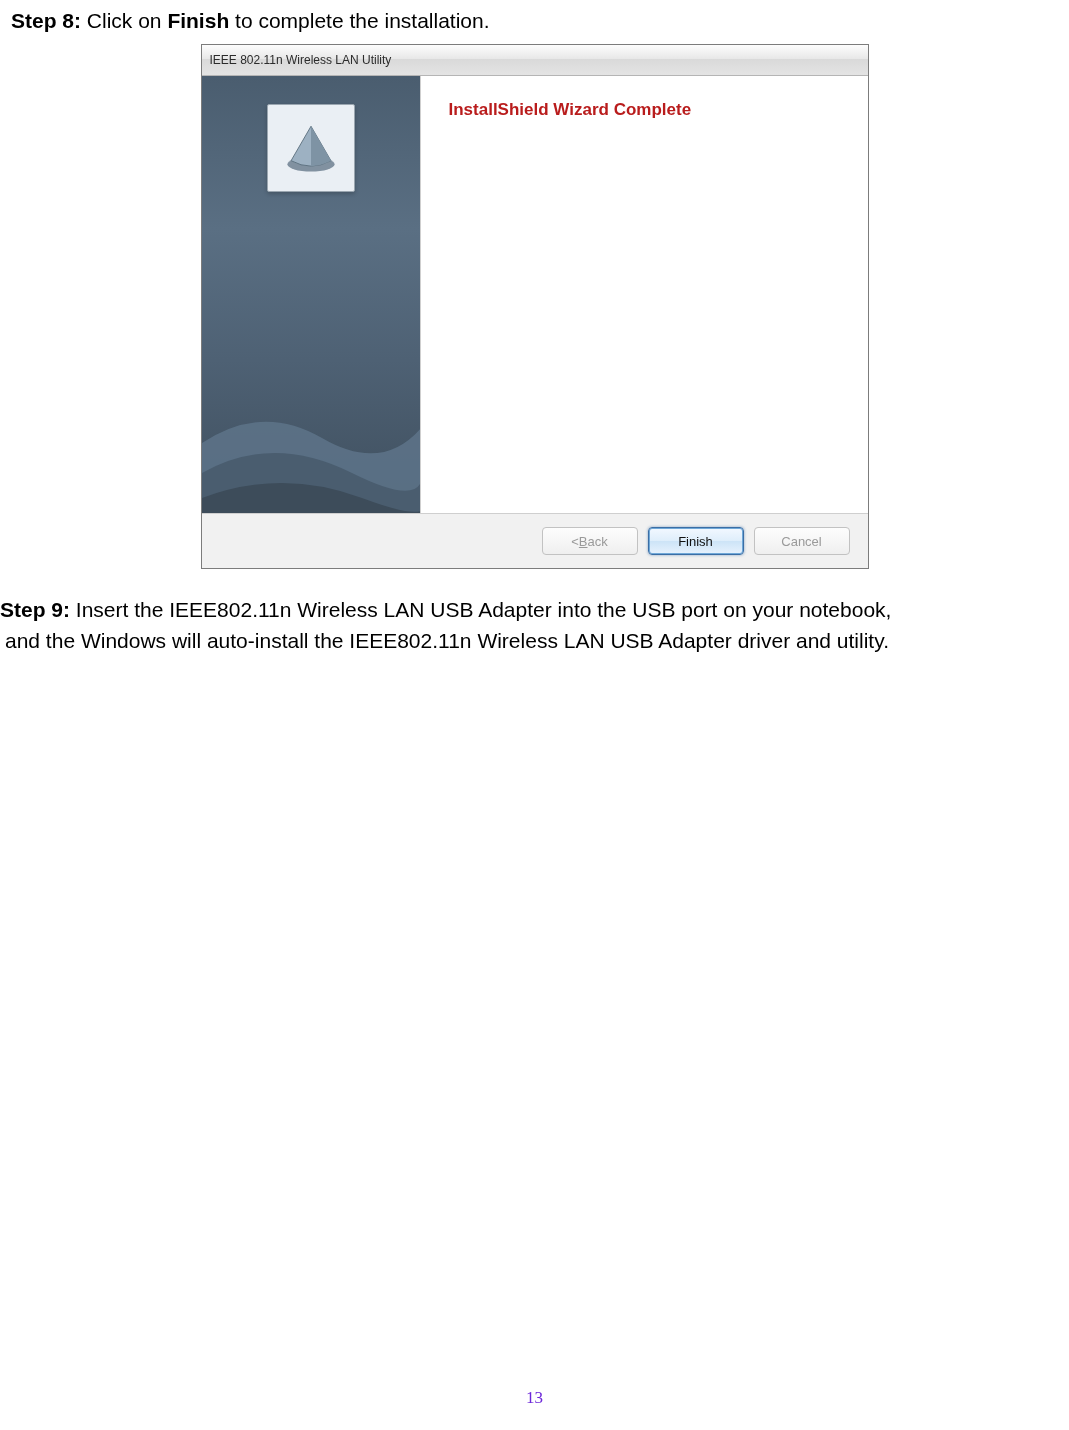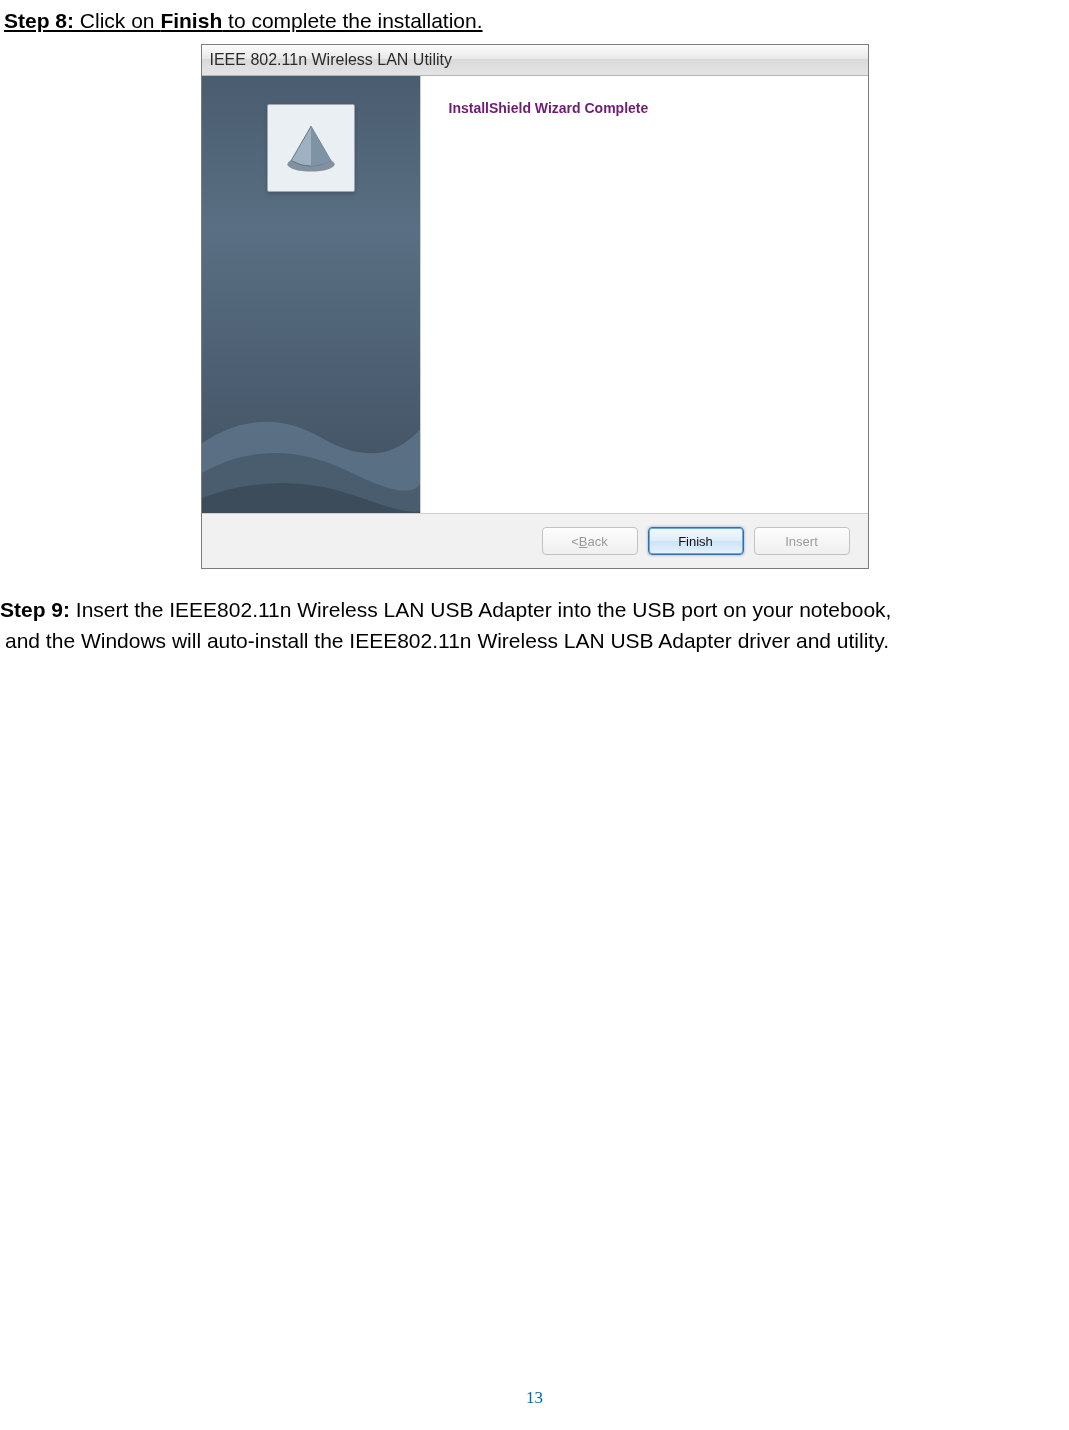--- a/index.html
+++ b/index.html
@@ -12,40 +12,40 @@
       position: relative;
     }
     .step-line {
       font-size: 21px;
       color: #000;
       line-height: 1.45;
       padding-left: 0px;
     }
     .step-label { font-weight: bold; }
     .bold-word { font-weight: bold; }
-    .step8-wrap { margin-left: 4px; margin-bottom: 8px; text-decoration: underline; }
+    .step8-wrap { margin-left: 11px; margin-bottom: 8px; }
     .step9-wrap { margin-top: 26px; }
     .step9-line2 { padding-left: 5px; }
 
     
     .installer {
       width: 668px;
       margin: 4px auto 0 auto;
       border: 1px solid #7c7c7c;
       background: #ececec;
       font-family: "Segoe UI", Tahoma, sans-serif;
     }
     .titlebar {
       height: 31px;
       background: linear-gradient(#fdfdfd, #e8e8e8 45%, #d9d9d9 46%, #e4e4e4);
       border-bottom: 1px solid #b5b5b5;
       display: flex;
       align-items: center;
       padding-left: 8px;
-      font-size: 16px;
+      font-size: 12px;
       color: #2b2b2b;
     }
     .installer-body {
       display: flex;
       height: 437px;
       background: #fff;
     }
     .side-image {
       width: 219px;
       background: linear-gradient(180deg, #4a5d6f 0%, #5a6f83 35%, #4e6174 65%, #3f4f5e 100%);
@@ -72,23 +72,23 @@
     .side-hills {
       position: absolute;
       bottom: 0; left: 0; right: 0;
       height: 140px;
     }
     .content {
       flex: 1;
       padding: 24px 24px 0 28px;
     }
     .content-title {
-      font-size: 14px;
+      font-size: 17px;
       font-weight: bold;
-      color: #701a75;
+      color: #b91c1c;
       margin-bottom: 22px;
     }
     .content-text {
       font-size: 13.5px;
       color: #222;
       line-height: 1.45;
     }
     .button-bar {
       height: 55px;
       border-top: 1px solid #cfcfcf;
@@ -125,21 +125,21 @@
     }
     .underline-letter { text-decoration: underline; }
 
     .page-number {
       position: absolute;
       bottom: 22px;
       left: 0; right: 0;
       text-align: center;
       font-family: "Times New Roman", Times, serif;
       font-size: 17px;
-      color: #0369a1;
+      color: #6d28d9;
     }
   </style>
 </head>
 <body>
 
 <div class="step-line step8-wrap">
   <span class="step-label">Step 8:</span><span> Click on </span><span class="bold-word">Finish</span><span> to complete the installation.</span>
 </div>
 
 <div class="installer">
@@ -168,21 +168,21 @@
   <div class="button-bar">
     <div class="btn disabled">
       <span>&lt; </span>
         <span class="underline-letter">B</span>
         <span>ack</span>
     </div>
     <div class="btn primary">
       <span>Finish</span>
     </div>
     <div class="btn disabled">
-      <span>Insert</span>
+      <span>Cancel</span>
     </div>
   </div>
 </div>
 
 <div class="step-line step9-wrap">
   <span class="step-label">Step 9:</span><span> Insert the IEEE802.11n Wireless LAN USB Adapter into the USB port on your notebook,</span>
 </div>
 <div class="step-line step9-line2">and the Windows will auto-install the IEEE802.11n Wireless LAN USB Adapter driver and utility.</div>
 
 <div class="page-number">13</div>

